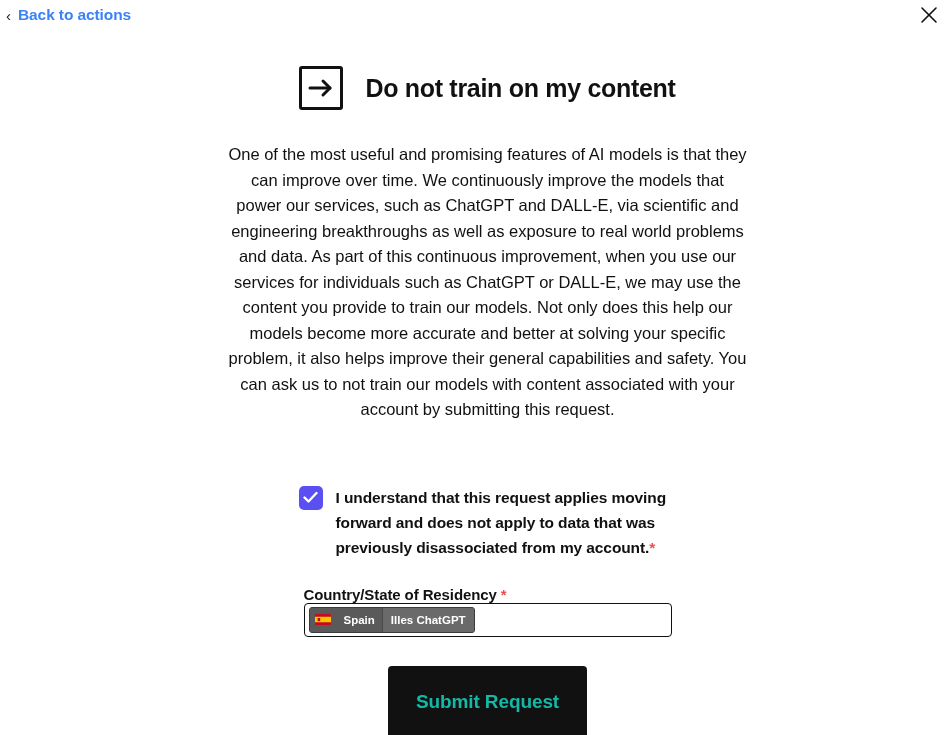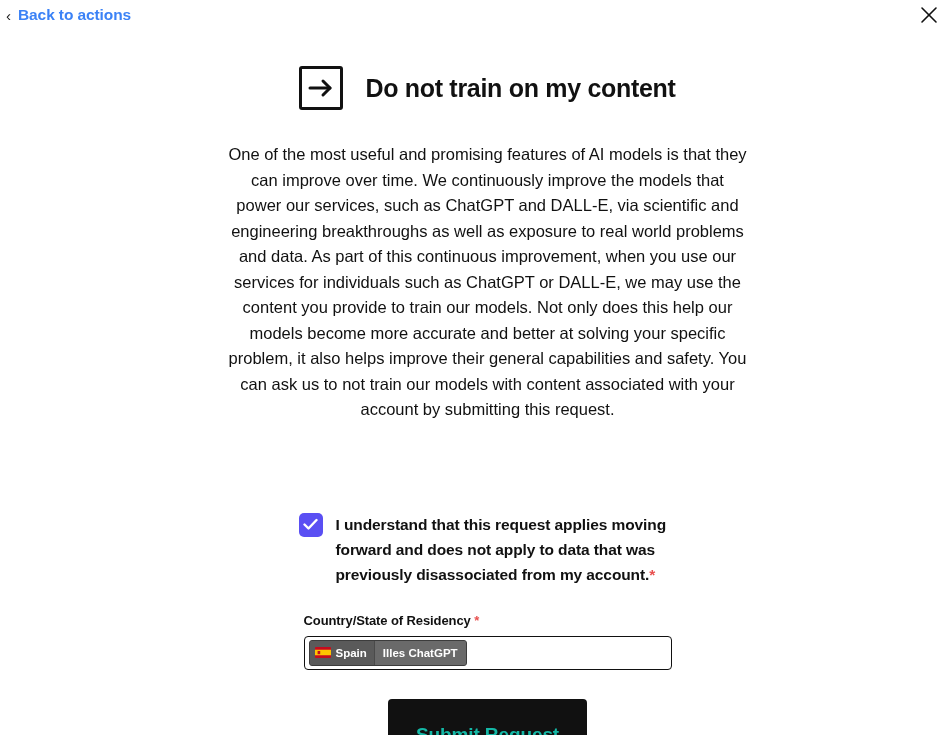--- a/index.html
+++ b/index.html
@@ -99,21 +99,21 @@
     line-height: 25.5px;
     color: #111111;
   }
 
   
   .consent-row {
     display: flex;
     align-items: flex-start;
     gap: 13px;
     width: 380px;
-    margin: 89px auto 0 auto;
+    margin: 62px auto 0 auto;
     padding-left: 2px;
   }
   .checkbox {
     width: 24px;
     height: 24px;
     border-radius: 5px;
     background: #5a4ff3;
     display: flex;
     align-items: center;
     justify-content: center;
@@ -133,24 +133,23 @@
     color: #e8504f;
     font-weight: 700;
   }
 
   
   .field-wrap {
     width: 368px;
     margin: 26px auto 0 auto;
   }
   .field-label {
-    font-size: 13px;
-    font-weight: 700;
-    color: #111111;
-    margin-bottom: 8px;
+    font-size: 15px;
+    font-weight: 700;
+    color: #111111;
     letter-spacing: -0.1px;
   }
   .country-input {
     width: 368px;
     height: 34px;
     box-sizing: border-box;
     border: 1.5px solid #111111;
     border-radius: 4px;
     background: #ffffff;
     display: flex;
@@ -163,21 +162,21 @@
     align-items: center;
     height: 24px;
     border-radius: 3px;
     overflow: hidden;
     background: #5a5a5a;
     border: 1px solid #3c3c3c;
   }
   .token-main {
     display: flex;
     align-items: center;
-    gap: 5px;
+    gap: 13px;
     padding: 0 7px 0 5px;
     height: 100%;
     background: #5a5a5a;
     color: #ffffff;
     font-size: 11.5px;
     font-weight: 700;
   }
   .token-sub {
     padding: 0 8px;
     height: 100%;

